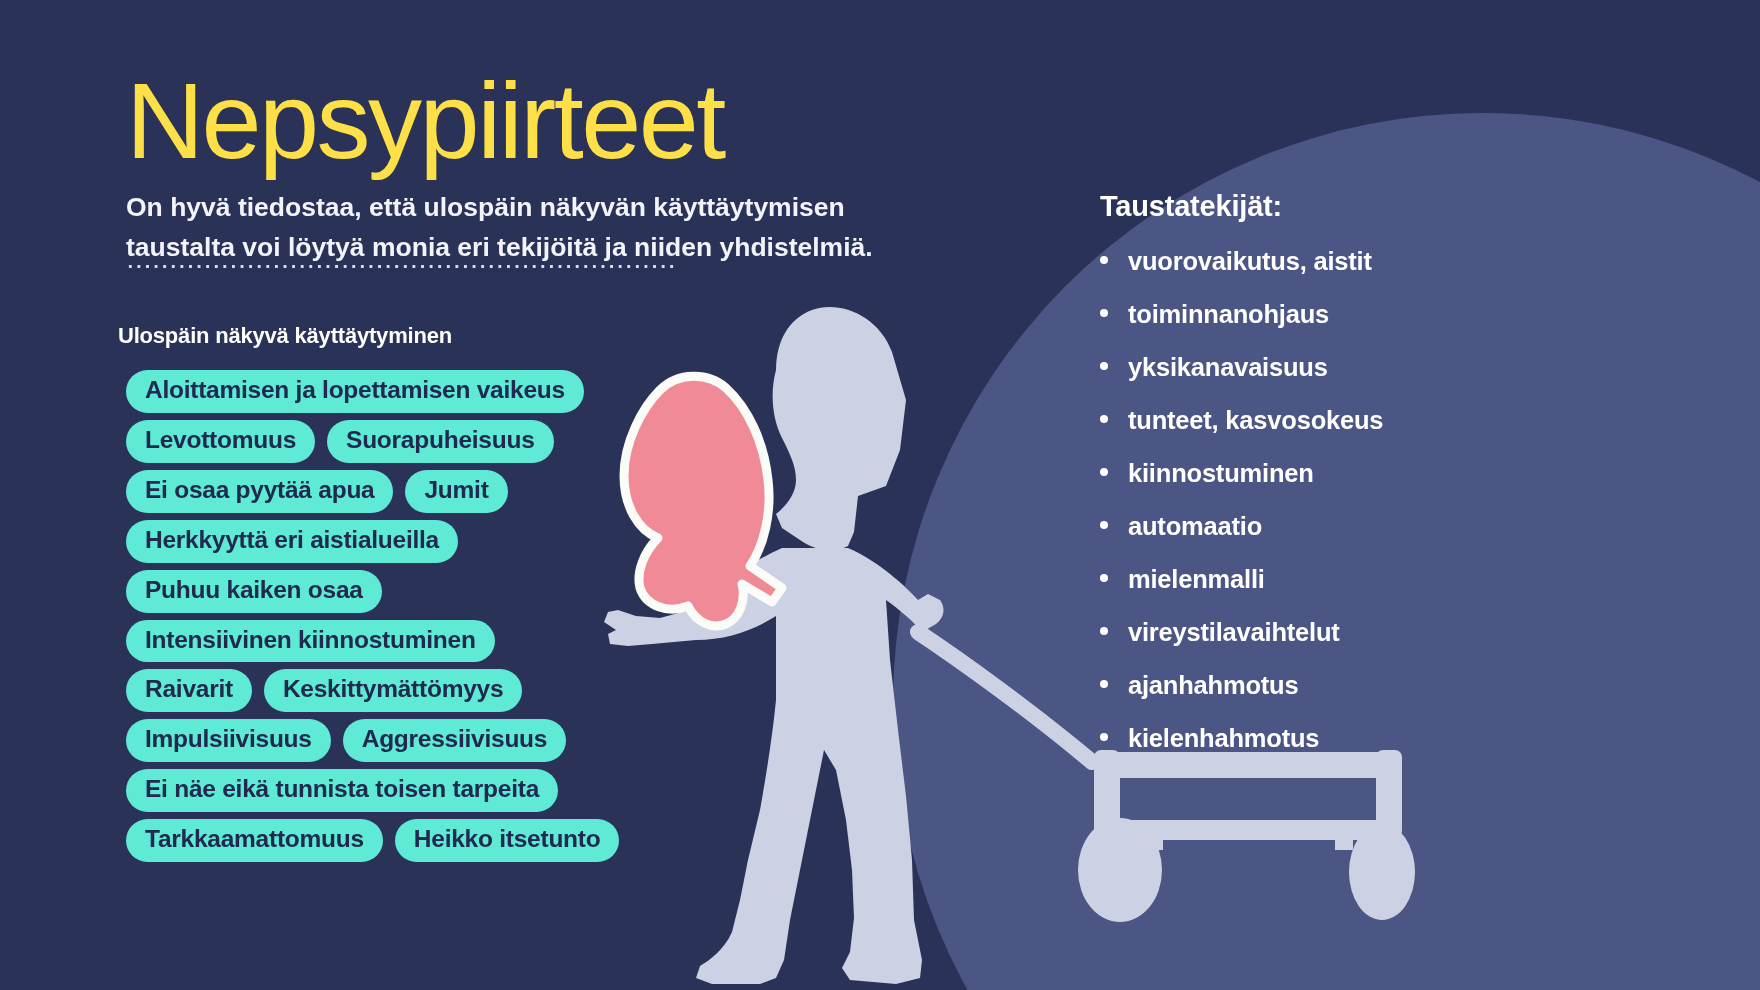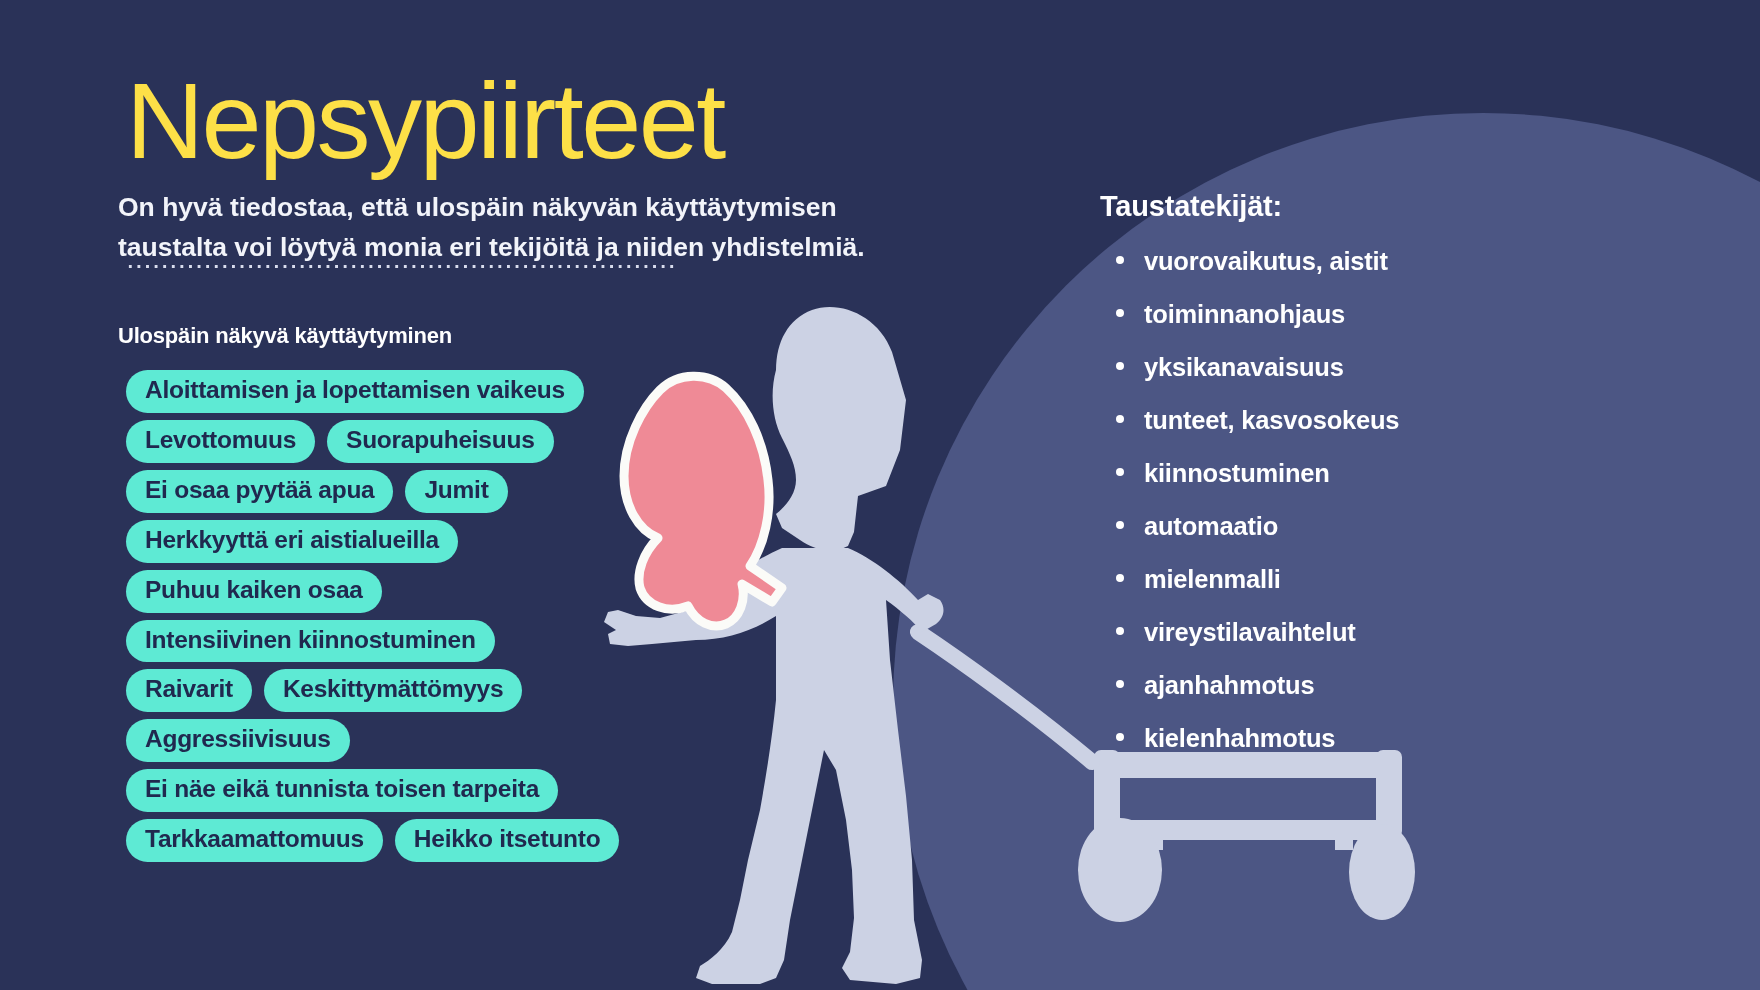--- a/index.html
+++ b/index.html
@@ -29,21 +29,21 @@
   .content{position:relative;z-index:3;}
 
   .title{
     position:absolute; left:126px; top:-8px;
     font-size:108px; font-weight:normal; color:#fde047;
     letter-spacing:-2.5px; line-height:1.05;
     white-space:nowrap;
   }
 
   .subtitle{
-    position:absolute; left:118px; top:160px;
+    position:absolute; left:126px; top:160px;
     width:830px;
     font-size:26.5px; font-weight:bold; color:#f2f4fa;
     line-height:1.52;
   }
 
   .divider{
     position:absolute; left:126px; top:264px;
     width:548px; height:5px;
     background-image:radial-gradient(circle, #d8dced 1.7px, rgba(0,0,0,0) 1.9px);
     background-size:8.6px 5px;
@@ -77,21 +77,21 @@
 
   
   .factors{
     position:absolute; left:1100px; top:190px;
     width:450px;
   }
   .factors-title{
     font-size:29px; font-weight:bold; color:#ffffff;
     margin:0 0 24px 0; letter-spacing:-.2px;
   }
-  .factor-list{list-style:none;margin:16px;padding:0;}
+  .factor-list{list-style:none;margin:0;padding:0;}
   .factor-item{
     display:flex; align-items:baseline;
     font-size:25.5px; font-weight:bold; color:#ffffff;
     margin-bottom:24px; letter-spacing:-.2px;
   }
   .bullet{
     width:8px;height:8px;border-radius:50%;
     background:#ffffff;flex:0 0 8px;
     margin-right:20px; position:relative; top:-6px;
   }
@@ -168,20 +168,21 @@
           <span class="pill">Puhuu kaiken osaa</span>
         </div>
       <div class="pill-row">
           <span class="pill">Intensiivinen kiinnostuminen</span>
         </div>
       <div class="pill-row">
           <span class="pill">Raivarit</span>
           <span class="pill">Keskittymättömyys</span>
         </div>
       <div class="pill-row">
+          <span class="pill">Impulsiivisuus</span>
           <span class="pill">Aggressiivisuus</span>
         </div>
       <div class="pill-row">
           <span class="pill">Ei näe eikä tunnista toisen tarpeita</span>
         </div>
       <div class="pill-row">
           <span class="pill">Tarkkaamattomuus</span>
           <span class="pill">Heikko itsetunto</span>
         </div>
     </div>

